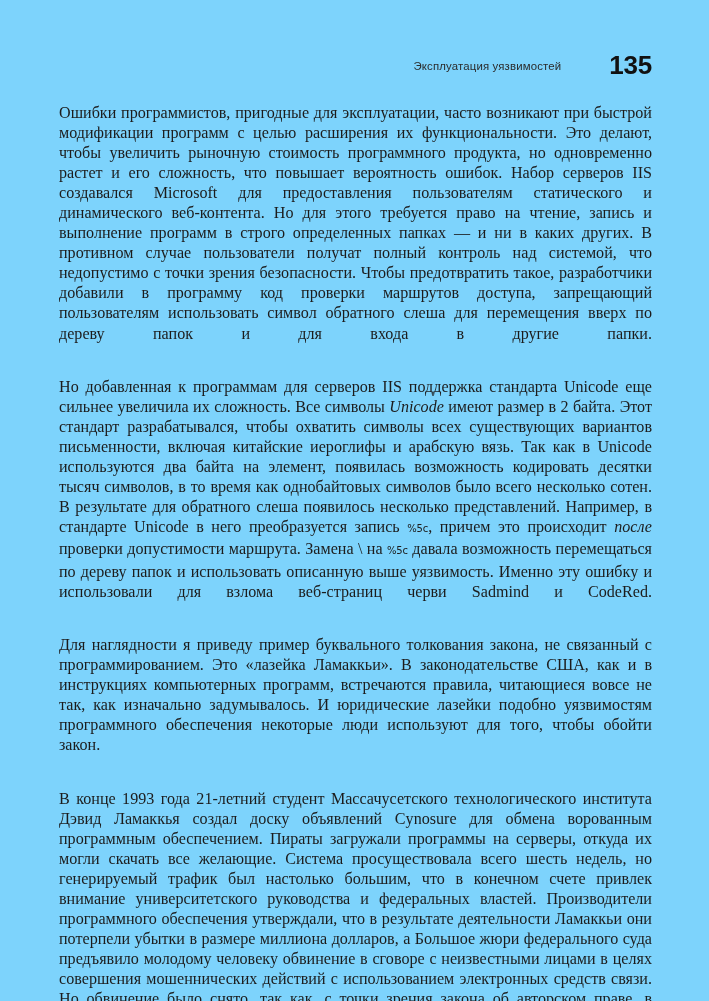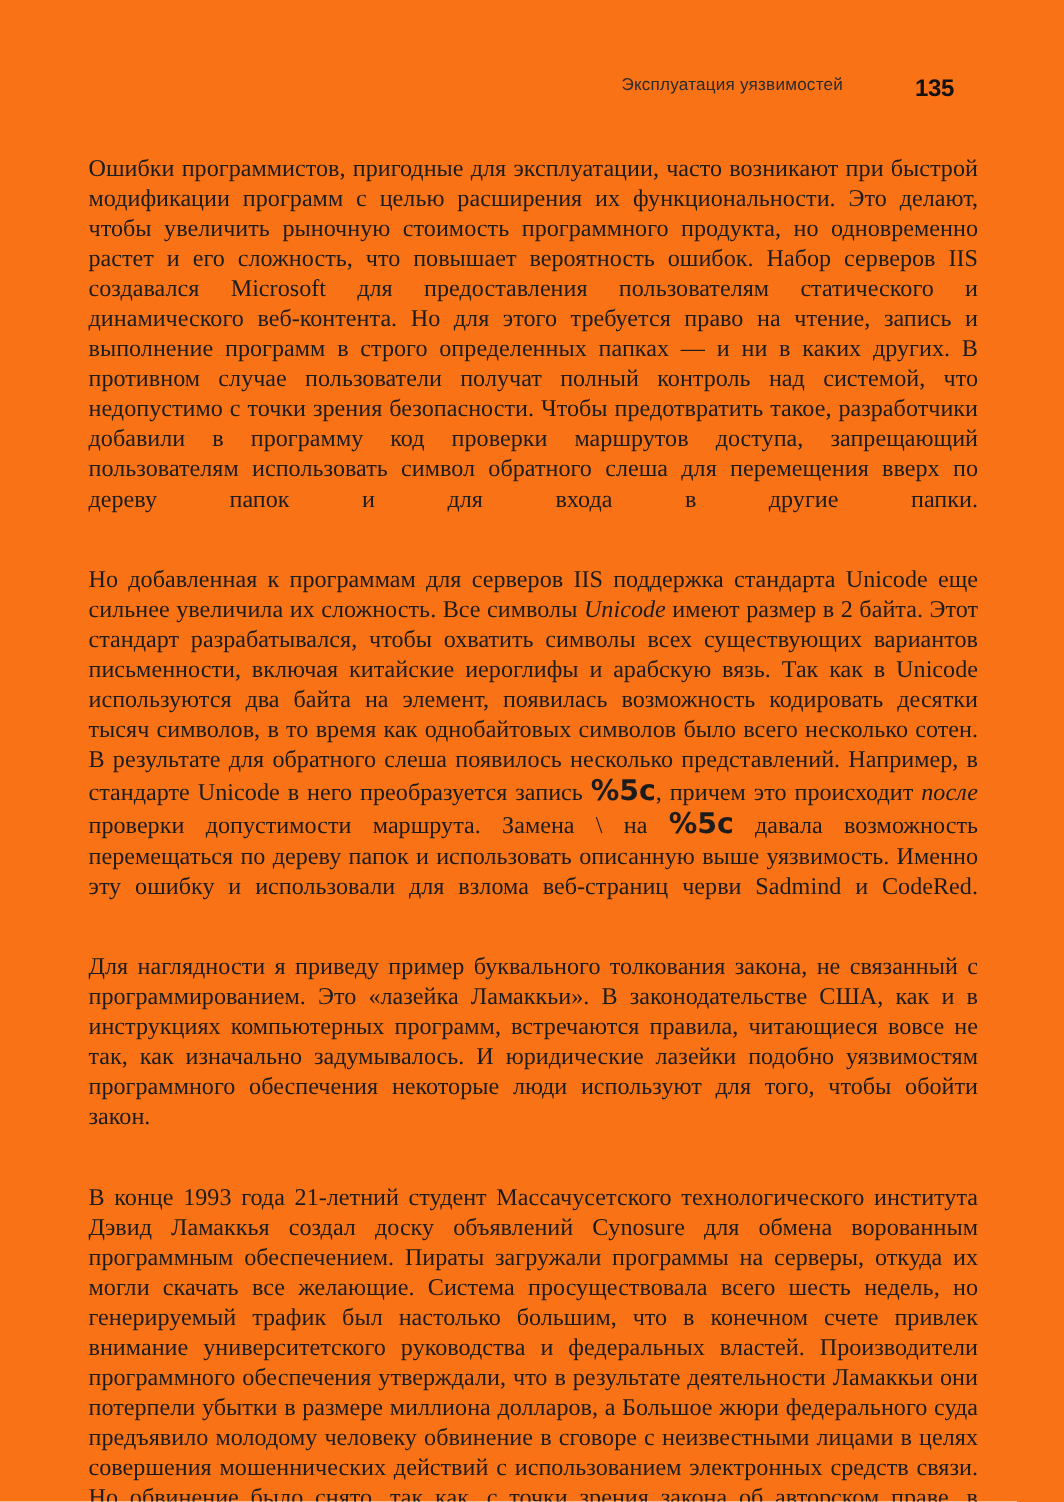--- a/index.html
+++ b/index.html
@@ -16,21 +16,21 @@
     color: #1a1a1a;
     position: relative;
   }
 
   .page {
     position: absolute;
     top: 0;
     left: 0;
     width: 709px;
     height: 1001px;
-    background: #f97316;
+    background: #7dd3fc;
   }
 
   
   .running-head {
     position: absolute;
     top: 52px;
     left: 59px;
     width: 593px;
     height: 30px;
     display: flex;
@@ -42,21 +42,21 @@
     font-size: 11.4px;
     letter-spacing: 0.15px;
     color: #2b2b2b;
     white-space: nowrap;
     line-height: 1;
     position: relative;
     top: -4px;
   }
   .running-head-folio {
     font-family: "Liberation Sans", "DejaVu Sans", sans-serif;
-    font-size: 16px;
+    font-size: 26px;
     font-weight: bold;
     color: #111111;
     letter-spacing: -0.2px;
     line-height: 1;
     margin-left: 48px;
     min-width: 42px;
     text-align: left;
   }
 
   
@@ -89,22 +89,22 @@
   .para::after {
     content: "";
     display: inline-block;
     width: 100%;
   }
 
   em.ital {
   }
   code.mono {
     font-family: "DejaVu Sans", "Liberation Sans", sans-serif;
-    font-weight: bold;
-    font-size: 19px;
+    font-weight: normal;
+    font-size: 10px;
     letter-spacing: -0.1px;
   }
 </style>
 </head>
 <body>
 
 <div class="page">
 
   <div class="running-head">
     <span class="running-head-title">Эксплуатация уязвимостей</span>

